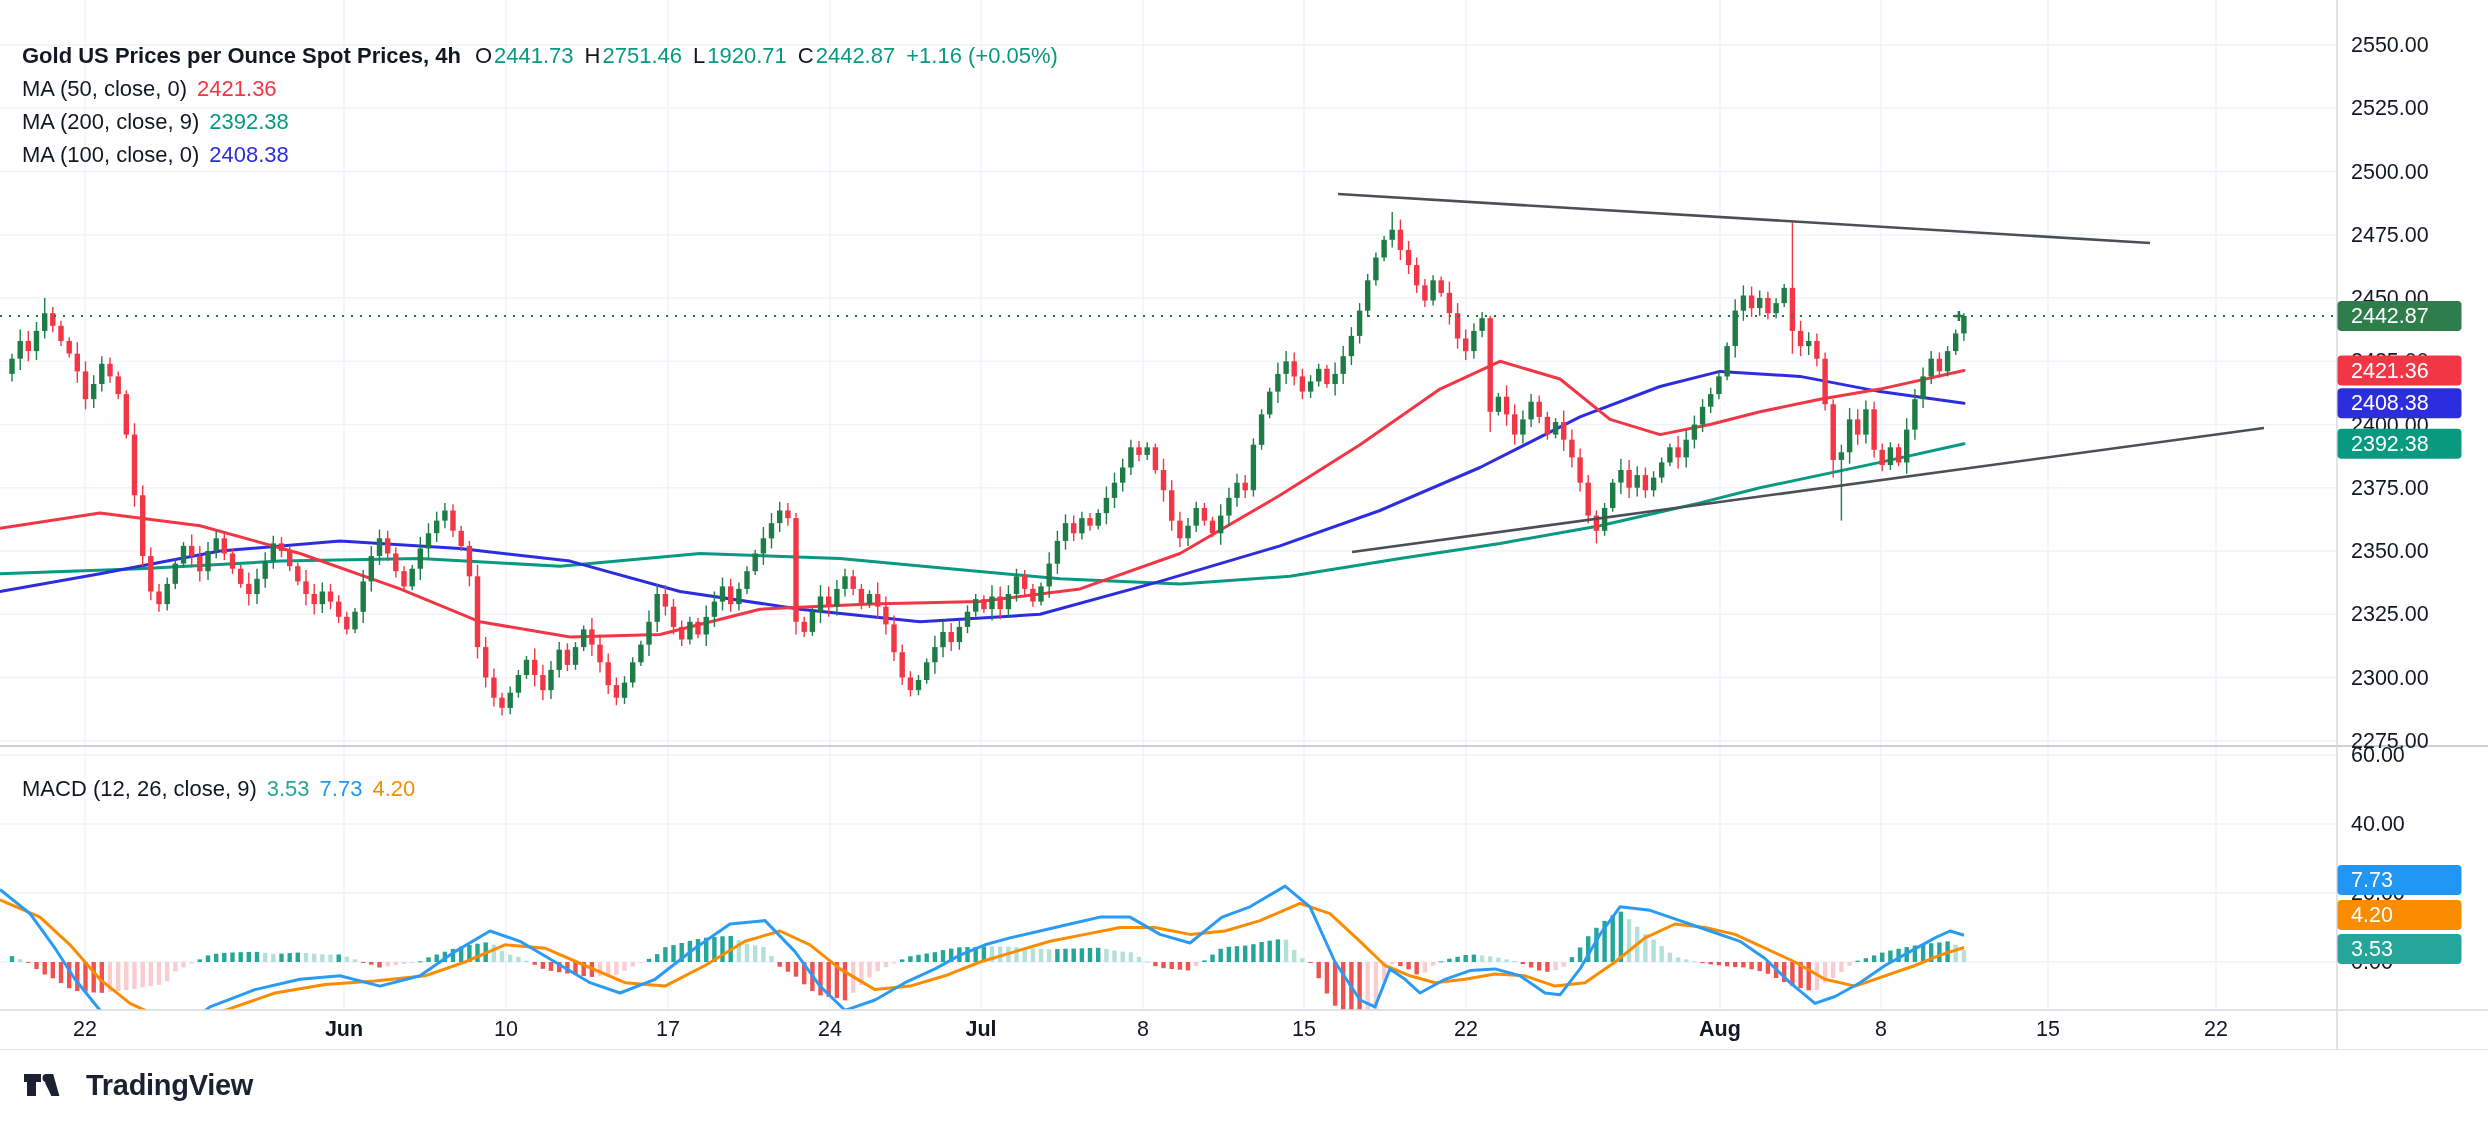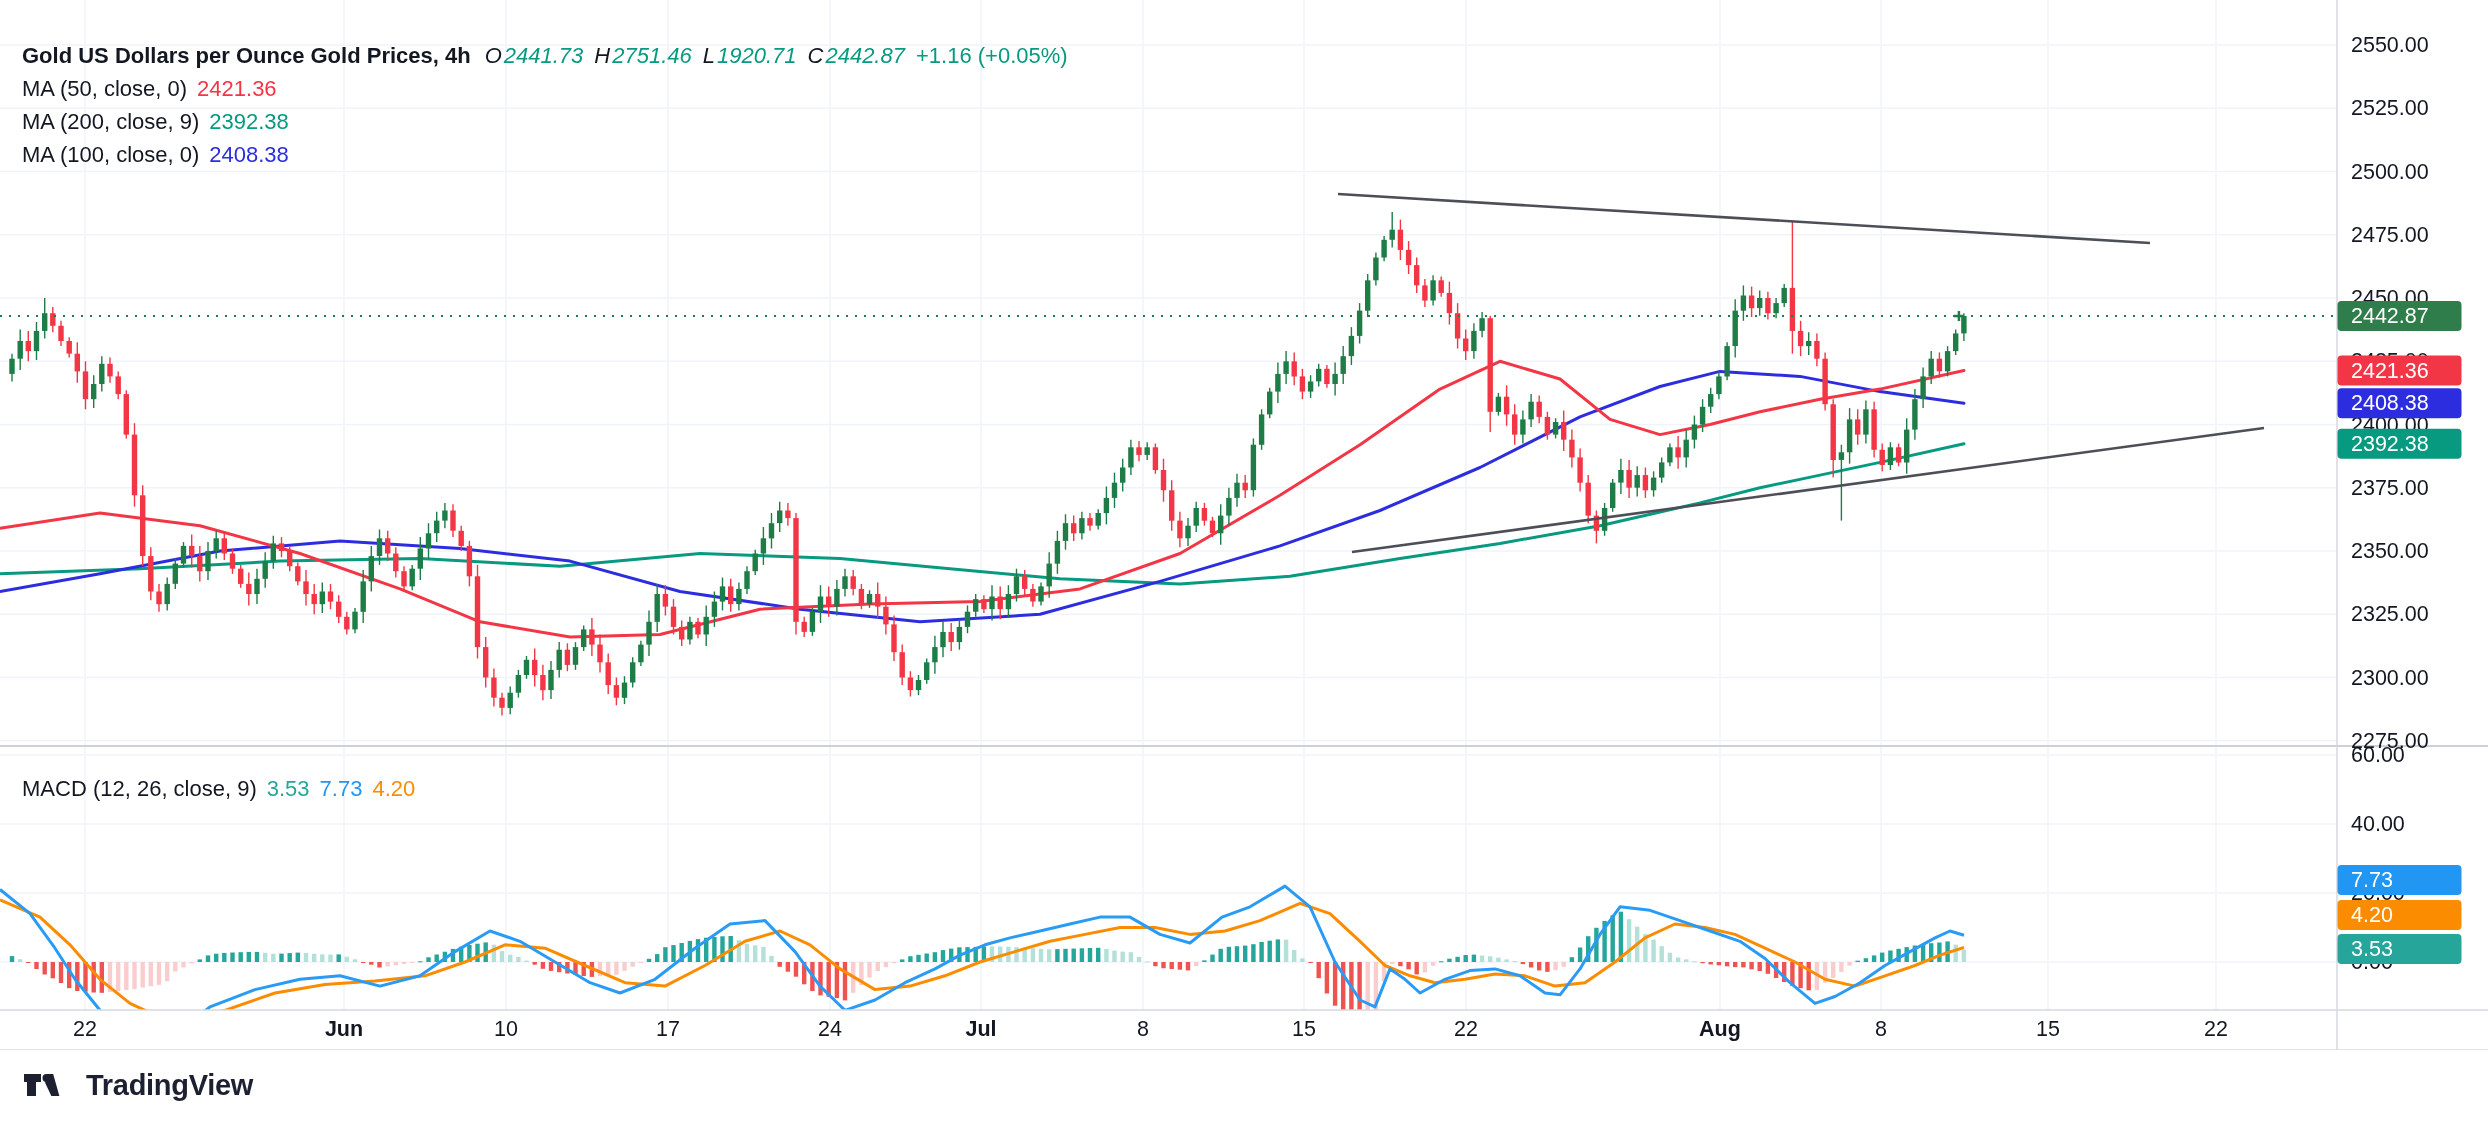--- a/index.html
+++ b/index.html
@@ -2,21 +2,21 @@
 <html><head>
 <meta charset="utf-8">
 <style>
   html,body{margin:0;padding:0;background:#ffffff;}
   .app{position:relative;width:2488px;height:1122px;background:#fff;overflow:hidden;
        font-family:"Liberation Sans","DejaVu Sans",sans-serif;}
   #chart-svg{position:absolute;left:0;top:0;}
   .legend{position:absolute;left:22px;top:39px;z-index:5;}
   .lrow{display:flex;align-items:center;height:33px;font-size:22px;color:#131722;white-space:nowrap;}
   .lrow .t{font-weight:600;margin-right:14px;}
-  .pair{margin-right:11px;font-style:italic;}
+  .pair{margin-right:11px;}
   .pair .k{color:#131722;}
   .pair .v{margin-left:2px;}
   .up{color:#089981;}
   .maval{margin-left:10px;}
   .macd-legend{position:absolute;left:22px;top:772px;z-index:5;text-align:center;}
   .footer-logo{position:absolute;left:22px;top:1066px;display:flex;align-items:center;gap:26px;z-index:5;}
   .footer-logo .brand{font-size:29px;font-weight:700;color:#1c2030;letter-spacing:-0.3px;}
 </style>
 </head>
 <body>
@@ -850,21 +850,21 @@
         <text x="1466" y="1036" text-anchor="middle" font-weight="400">22</text>
         <text x="1720" y="1036" text-anchor="middle" font-weight="700">Aug</text>
         <text x="1881" y="1036" text-anchor="middle" font-weight="400">8</text>
         <text x="2048" y="1036" text-anchor="middle" font-weight="400">15</text>
         <text x="2216" y="1036" text-anchor="middle" font-weight="400">22</text>
       </g>
     </svg>
 
   <div class="legend">
     <div class="lrow">
-      <span class="t">Gold US Dollars per Ounce Gold Prices, 4h</span>
+      <span class="t">Gold US Prices per Ounce Spot Prices, 4h</span>
       <span class="pair"><span class="k">O</span><span class="v up">2441.73</span></span>
       <span class="pair"><span class="k">H</span><span class="v up">2751.46</span></span>
       <span class="pair"><span class="k">L</span><span class="v up">1920.71</span></span>
       <span class="pair"><span class="k">C</span><span class="v up">2442.87</span></span>
       <span class="up">+1.16 (+0.05%)</span>
     </div>
     <div class="lrow">
       <span>MA (50, close, 0)</span>
       <span class="maval" style="color: rgb(242, 54, 69);">2421.36</span>
     </div>

